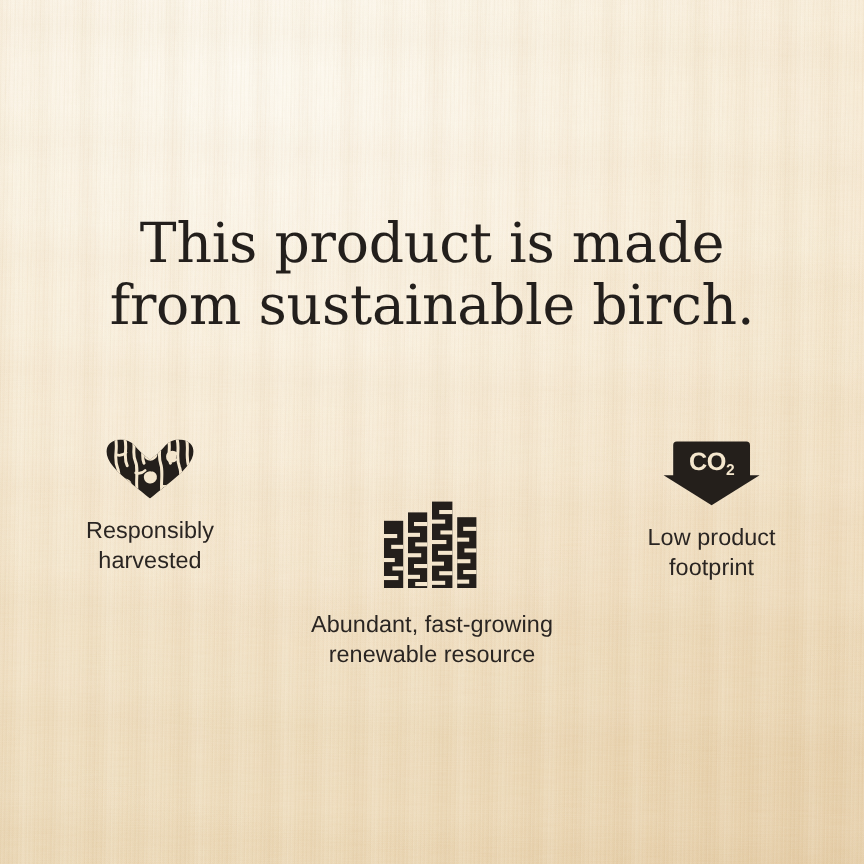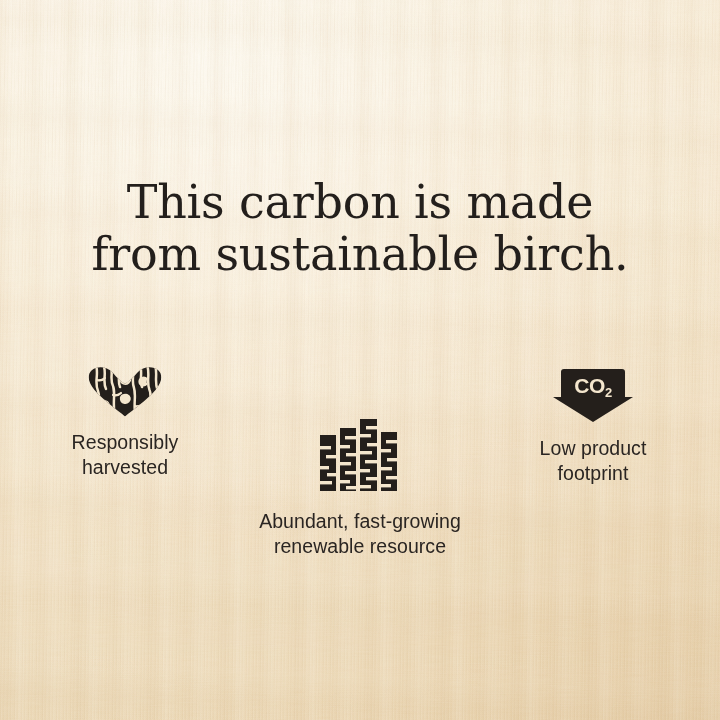--- a/index.html
+++ b/index.html
@@ -123,21 +123,21 @@
     width: 720px;
     height: 230px;
   }
 
   .feature {
     position: absolute;
     text-align: center;
   }
   .feature .icon-wrap {
     display: flex;
-    align-items: center;
+    align-items: flex-start;
     justify-content: center;
   }
   .feature .caption {
     color: #2a2522;
     font-size: 19.5px;
     line-height: 1.3;
     letter-spacing: 0.05px;
     white-space: pre-line;
     margin-top: 12px;
   }
@@ -196,21 +196,21 @@
       </filter>
     </defs>
     <rect width="720" height="720" filter="url(#speckle)"></rect>
     <rect width="720" height="720" filter="url(#speckle2)"></rect>
   </svg>
 
   <div class="vignette"></div>
 
   <div id="content">
 
-    <div class="headline">This carbon is made
+    <div class="headline">This product is made
 from sustainable birch.</div>
 
     <div class="features">
 
       <div class="feature" id="feature-harvested">
         <div class="icon-wrap">
           <svg width="76" height="50" viewBox="0 0 152 100" aria-hidden="true">
             <defs>
               <clipPath id="heartClip">
                 <path d="M76 99

